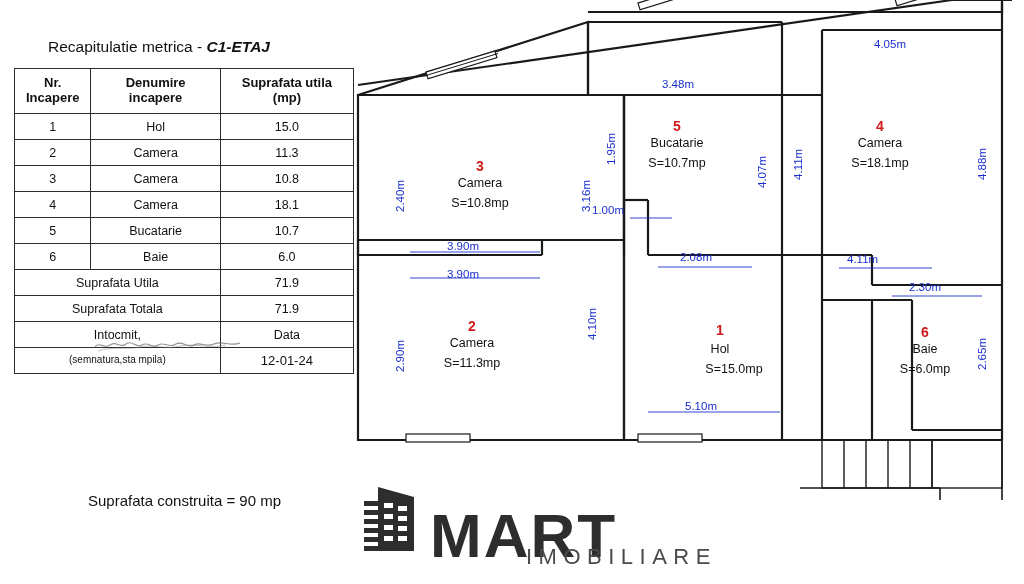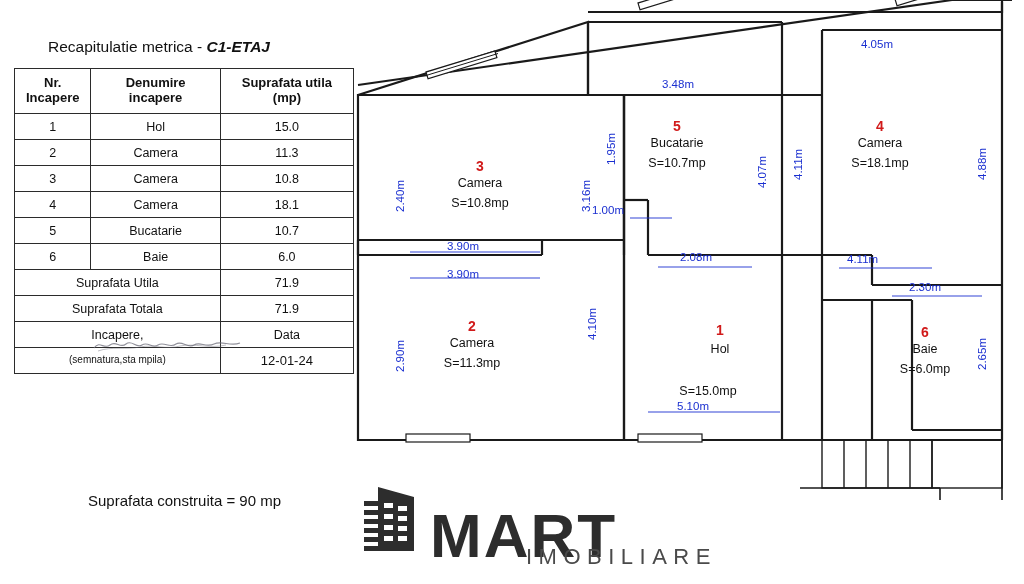--- a/index.html
+++ b/index.html
@@ -154,21 +154,21 @@
 
     <tr class="bold-row">
       <td colspan="2">Suprafata Utila</td>
       <td>71.9</td>
     </tr>
     <tr class="bold-row">
       <td colspan="2">Suprafata Totala</td>
       <td>71.9</td>
     </tr>
     <tr class="bold-row">
-      <td colspan="2" class="td-left">Incapere,</td>
+      <td colspan="2" class="td-left">Intocmit,</td>
       <td>Data</td>
     </tr>
     <tr>
       <td colspan="2" class="sig-cell">(semnatura,sta mpila)</td>
       <td class="date-cell">12-01-24</td>
     </tr>
   </tbody>
     </table>
 
   <svg class="scribble" viewBox="0 0 150 16">
@@ -324,35 +324,35 @@
     <div class="lbl room-num" style="left:305px;top:118px;width:40px;">5</div>
     <div class="lbl room-name" style="left:285px;top:136px;width:80px;">Bucatarie</div>
     <div class="lbl room-area" style="left:285px;top:156px;width:80px;">S=10.7mp</div>
 
     <div class="lbl room-num" style="left:508px;top:118px;width:40px;">4</div>
     <div class="lbl room-name" style="left:488px;top:136px;width:80px;">Camera</div>
     <div class="lbl room-area" style="left:488px;top:156px;width:80px;">S=18.1mp</div>
 
     <div class="lbl room-num" style="left:348px;top:322px;width:40px;">1</div>
     <div class="lbl room-name" style="left:328px;top:342px;width:80px;">Hol</div>
-    <div class="lbl room-area" style="left:316px;top:362px;width:80px;margin-top:22px;">S=15.0mp</div>
+    <div class="lbl room-area" style="left:342px;top:362px;width:80px;">S=15.0mp</div>
 
     <div class="lbl room-num" style="left:553px;top:324px;width:40px;">6</div>
     <div class="lbl room-name" style="left:533px;top:342px;width:80px;">Baie</div>
     <div class="lbl room-area" style="left:533px;top:362px;width:80px;">S=6.0mp</div>
 
-    <div class="dim" style="left:509px;top:38px;text-align:center;">4.05m</div>
+    <div class="dim" style="left:522px;top:38px;text-align:center;">4.05m</div>
     <div class="dim" style="left:310px;top:78px;">3.48m</div>
     <div class="dim" style="left:95px;top:240px;">3.90m</div>
     <div class="dim" style="left:95px;top:268px;">3.90m</div>
     <div class="dim" style="left:240px;top:204px;">1.00m</div>
     <div class="dim" style="left:328px;top:251px;">2.08m</div>
     <div class="dim" style="left:495px;top:253px;">4.11m</div>
     <div class="dim" style="left:557px;top:281px;">2.30m</div>
-    <div class="dim" style="left:325px;top:400px;">5.10m</div>
+    <div class="dim" style="left:333px;top:400px;">5.10m</div>
 
     <div class="dim vert" style="left:42px;top:212px;transform:rotate(-90deg);">2.40m</div>
     <div class="dim vert" style="left:253px;top:165px;transform:rotate(-90deg);">1.95m</div>
     <div class="dim vert" style="left:228px;top:212px;transform:rotate(-90deg);">3.16m</div>
     <div class="dim vert" style="left:404px;top:188px;transform:rotate(-90deg);">4.07m</div>
     <div class="dim vert" style="left:440px;top:180px;transform:rotate(-90deg);">4.11m</div>
     <div class="dim vert" style="left:624px;top:180px;transform:rotate(-90deg);">4.88m</div>
     <div class="dim vert" style="left:234px;top:340px;transform:rotate(-90deg);">4.10m</div>
     <div class="dim vert" style="left:42px;top:372px;transform:rotate(-90deg);">2.90m</div>
     <div class="dim vert" style="left:624px;top:370px;transform:rotate(-90deg);">2.65m</div>

